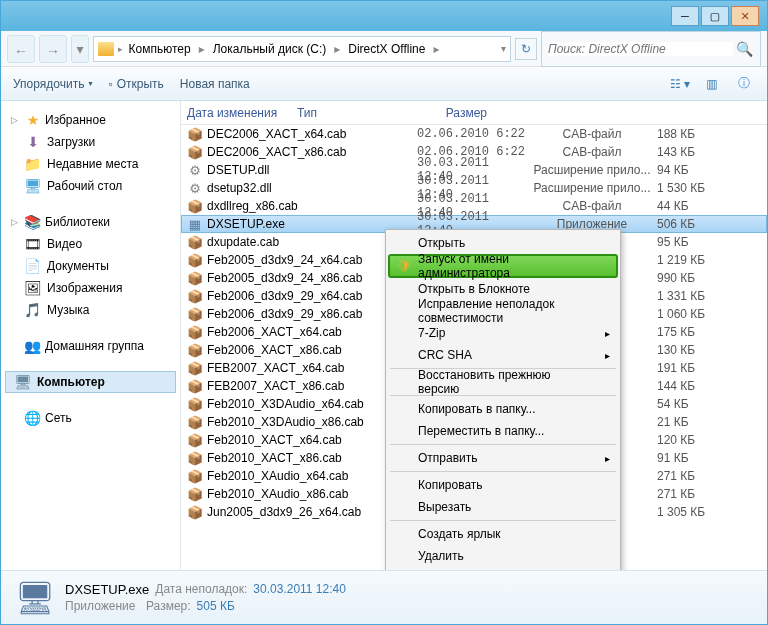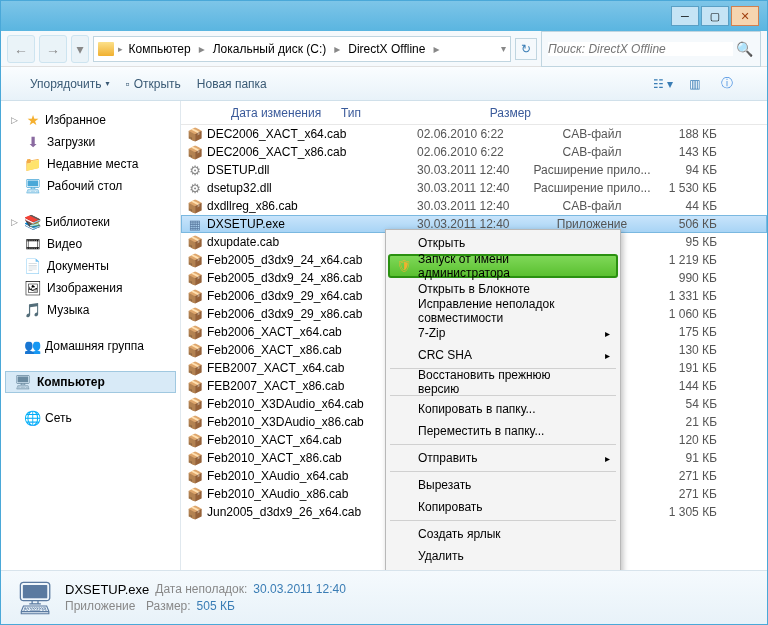--- a/index.html
+++ b/index.html
@@ -11,21 +11,21 @@
 .navbar { height: 36px; background: #f5f9fc; display: flex; align-items: center; padding: 0 6px; gap: 4px; border-bottom: 1px solid #e0e0e0; }
 .nav-btn { width: 28px; height: 28px; border-radius: 3px; background: #eaf3f8; border: 1px solid #cde4f0; display: flex; align-items: center; justify-content: center; color: #888; font-size: 14px; }
 .addrbar { flex: 1; height: 26px; border: 1px solid #c0d5e0; background: #fff; display: flex; align-items: center; padding: 0 4px; gap: 4px; }
 .folder-ic { width: 16px; height: 14px; background: linear-gradient(#fce08a, #f0b030); border-radius: 1px; }
 .crumb { padding: 0 2px; cursor: pointer; }
 .crumb-sep { color: #888; padding: 0 2px; }
 .refresh-btn { width: 22px; height: 22px; border: 1px solid #c0d5e0; display: flex; align-items: center; justify-content: center; color: #3a7db5; }
 .searchbox { width: 220px; height: 36px; border: 1px solid #c0d5e0; display: flex; align-items: center; padding: 0 6px; gap: 4px; color: #888; }
 .searchbox input { border: none; flex: 1; outline: none; color: #555; font-style: italic; }
 .search-ic { color: #3a7db5; font-size: 14px; }
-.toolbar { height: 34px; background: linear-gradient(#fafdff, #e8f2f9); border-bottom: 1px solid #d0e0ea; display: flex; align-items: center; padding: 0 29px; gap: 16px; }
+.toolbar { height: 34px; background: linear-gradient(#fafdff, #e8f2f9); border-bottom: 1px solid #d0e0ea; display: flex; align-items: center; padding: 0 12px; gap: 16px; }
 .tool-btn { cursor: pointer; color: #3a5a75; display: flex; align-items: center; gap: 4px; }
 .tool-drop::after { content: ' ▾'; font-size: 8px; }
 .toolbar-right { margin-left: auto; display: flex; gap: 10px; align-items: center; }
 .tb-ic { width: 22px; height: 18px; display: flex; align-items: center; justify-content: center; color: #3a7db5; }
 .body { flex: 1; display: flex; overflow: hidden; }
 .sidebar { width: 180px; background: #fff; border-right: 1px solid #e0e8ee; padding: 8px 4px; overflow-y: auto; }
 .sb-group { margin-bottom: 14px; }
 .sb-head { display: flex; align-items: center; gap: 4px; padding: 3px 6px; font-weight: 400; cursor: pointer; }
 .sb-arrow { font-size: 9px; color: #888; width: 10px; }
 .sb-item { display: flex; align-items: center; gap: 6px; padding: 3px 6px 3px 20px; cursor: pointer; }
@@ -33,34 +33,34 @@
 .ic { width: 16px; height: 16px; display: flex; align-items: center; justify-content: center; font-size: 14px; }
 .ic-star { color: #f5b030; }
 .ic-lib { color: #5a9fd4; }
 .ic-comp { color: #6a8aa0; }
 .ic-net { color: #4a90c0; }
 .ic-desk { color: #4aa8d8; }
 .ic-down { color: #8a6aa0; }
 .main { flex: 1; display: flex; flex-direction: column; overflow: hidden; position: relative; }
 .columns { height: 24px; border-bottom: 1px solid #e8e8e8; display: flex; align-items: center; padding: 0 6px; color: #3a5a9a; }
 .col-name { width: 230px; padding-left: 4px; }
-.col-date { width: 110px; margin-left: 44px; }
+.col-date { width: 110px; }
 .col-type { width: 130px; }
 .col-size { width: 60px; text-align: right; }
 .filelist { flex: 1; overflow-y: auto; }
 .file-row { height: 18px; display: flex; align-items: center; padding: 0 6px; cursor: pointer; }
 .file-row.selected { background: linear-gradient(#c8e4fb, #a8d4f5); border: 1px solid #7ab8e0; padding: 0 5px; }
 .file-ic { width: 16px; height: 16px; margin-right: 4px; display: flex; align-items: center; justify-content: center; font-size: 13px; }
 .cab-ic { color: #e0a040; }
 .dll-ic { color: #888; }
 .exe-ic { color: #5a7aa0; }
 .fn { width: 210px; overflow: hidden; white-space: nowrap; }
-.fd { width: 110px; color: #555; }
+.fd { width: 110px; color: #555; font-family: Liberation Mono, monospace; }
 .ft { width: 130px; color: #555; overflow: hidden; white-space: nowrap; text-align: center; }
-.fs { width: 60px; text-align: right; color: #555; }
+.fs { width: 60px; text-align: left; color: #555; }
 .details { height: 54px; border-top: 1px solid #d8e4ec; background: linear-gradient(#f5fafd, #e8f2f9); display: flex; align-items: center; padding: 0 14px; gap: 10px; }
 .det-ic { width: 40px; height: 40px; display: flex; align-items: center; justify-content: center; font-size: 32px; color: #5a7aa0; }
 .det-info { display: flex; flex-direction: column; gap: 2px; font-size: 11px; }
 .det-line { display: flex; gap: 6px; }
 .det-fn { font-size: 13px; }
 .det-lbl { color: #888; }
 .det-val { color: #3a7db5; }
 .ctx-menu { position: absolute; top: 128px; left: 204px; width: 236px; background: #f4f4f4; border: 1px solid #b8b8b8; box-shadow: 2px 2px 6px rgba(0,0,0,0.25); padding: 2px; z-index: 100; }
 .ctx-item { height: 22px; display: flex; align-items: center; padding: 0 28px 0 30px; cursor: pointer; position: relative; }
 .ctx-item.hl { background: linear-gradient(#7fd858, #5ac030); border: 2px solid #2a9010; border-radius: 3px; padding: 0 26px 0 28px; color: #000; height: 24px; }
@@ -357,22 +357,22 @@
         <div class="ctx-item sub">7-Zip</div>
         <div class="ctx-item sub">CRC SHA</div>
         <div class="ctx-sep"></div>
         <div class="ctx-item">Восстановить прежнюю версию</div>
         <div class="ctx-sep"></div>
         <div class="ctx-item">Копировать в папку...</div>
         <div class="ctx-item">Переместить в папку...</div>
         <div class="ctx-sep"></div>
         <div class="ctx-item sub">Отправить</div>
         <div class="ctx-sep"></div>
+        <div class="ctx-item">Копировать</div>
         <div class="ctx-item">Вырезать</div>
-        <div class="ctx-item">Копировать</div>
         <div class="ctx-sep"></div>
         <div class="ctx-item">Создать ярлык</div>
         <div class="ctx-item">Удалить</div>
         <div class="ctx-item">Переименовать</div>
 
       </div>
     </div>
   </div>
 
   <div class="details">

